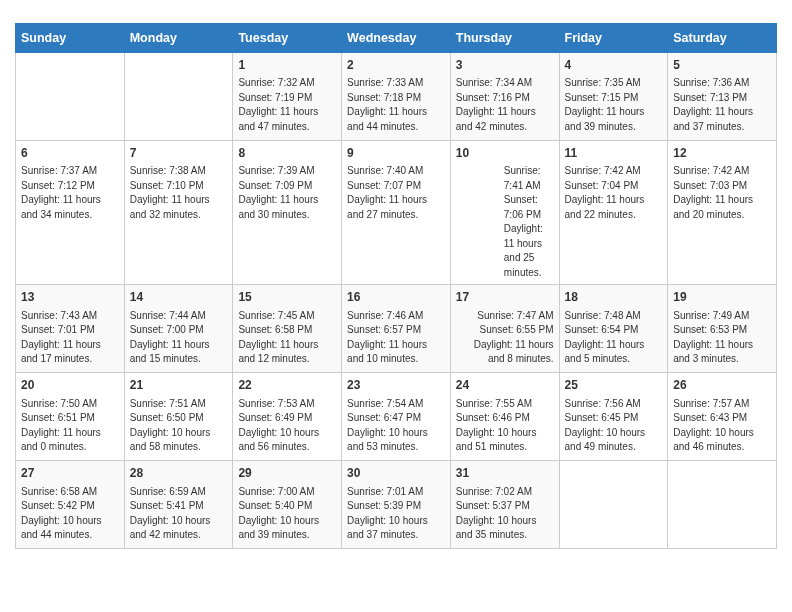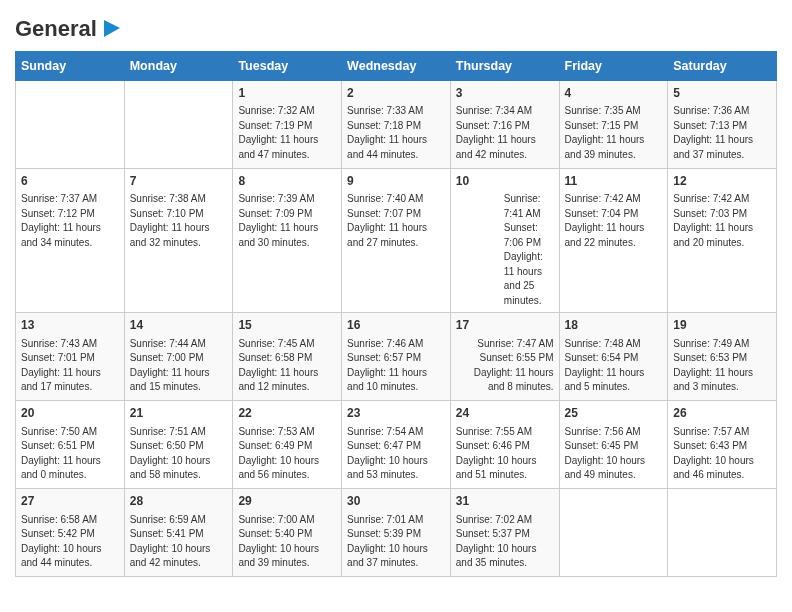--- a/index.html
+++ b/index.html
@@ -82,28 +82,20 @@
       background: #fff;
     }
     .empty { background: #fff !important; }
   </style>
 </head>
 <body>
 
 <div class="header">
   <div class="logo">
     <div>
-      <div style="display:flex; align-items:center;">
-        <span class="logo-text" style="color:#333;">General</span>
-        <div style="display:inline-block; margin-left:3px; margin-top:2px;">
-          <svg width="22" height="22" viewBox="0 0 22 22">
-            <polygon points="4,3 20,11 4,20" fill="#1a8acb"></polygon>
-          </svg>
-        </div>
-      </div>
     </div>
   </div>
   <div class="title-area">
     <div class="month-title"></div>
     <div class="subtitle"></div>
   </div>
 </div>
 
 <table>
   <thead>

